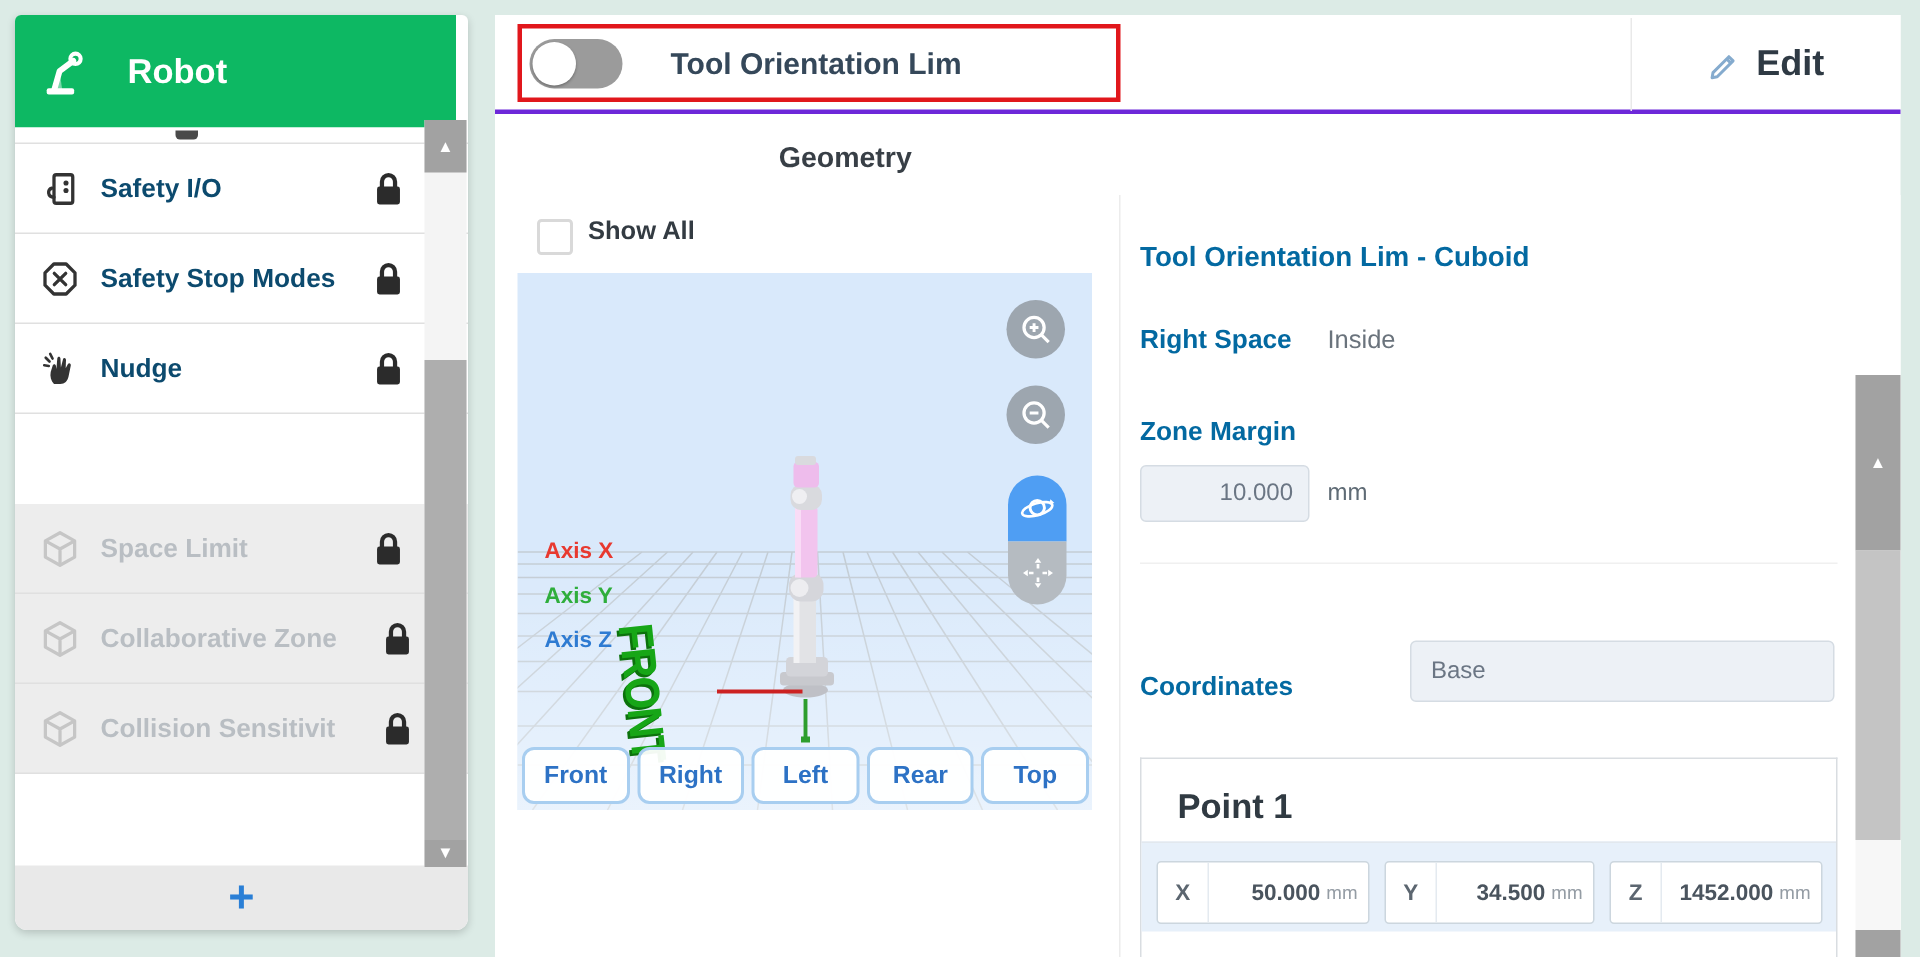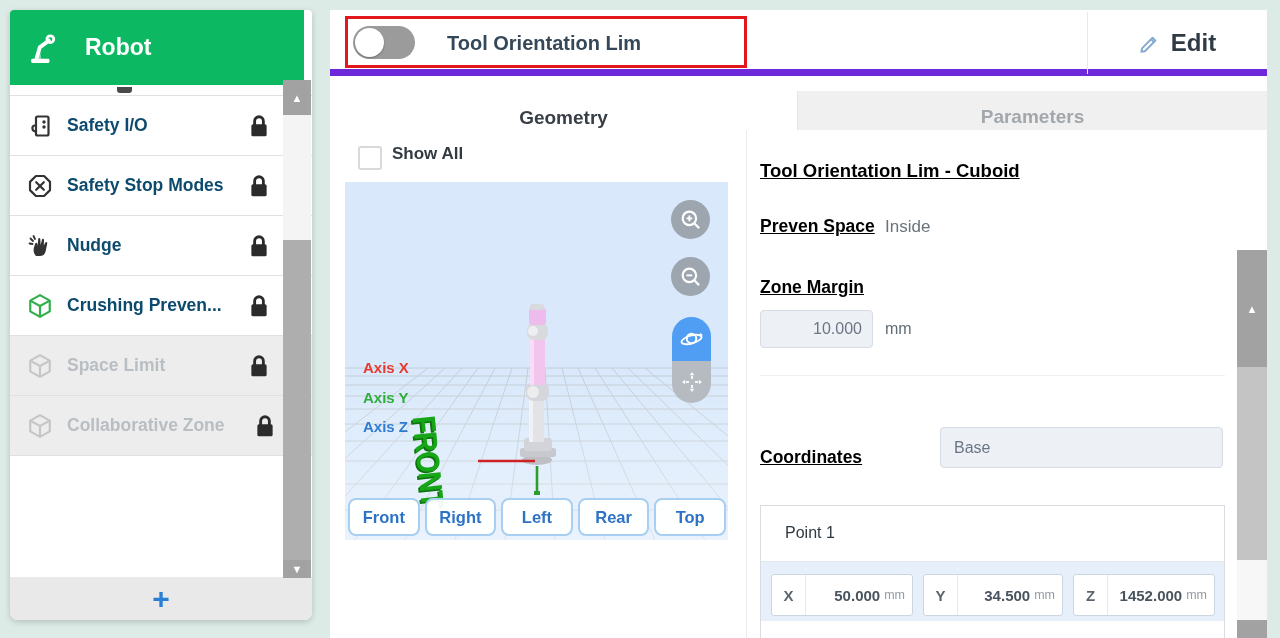--- a/index.html
+++ b/index.html
@@ -30,34 +30,34 @@
   .vscroll { background:#f4f4f4; z-index:3; }
   .scroll-btn { position:absolute; left:0; width:100%; background:#a2a2a2; color:#fff;
                 display:flex; align-items:center; justify-content:center; font-size:11px; }
   .scroll-thumb { position:absolute; left:0; width:100%; background:#b9b9b9; }
   #sb-scroll { left:273px; top:70px; width:28px; height:498px; }
   #sb-scroll .up   { top:0; height:35px; }
 
   
   #main { left:330px; top:10px; width:937px; height:628px; background:#fff; }
 
-  #topbar { left:0; top:0; width:937px; height:66px; background:#fff; border-bottom:7px solid #6d28d9; }
+  #topbar { left:0; top:0; width:937px; height:66px; background:#fff; border-bottom:3px solid #6d28d9; }
   #toggle { left:23px; top:16px; width:62px; height:33px; background:#9b9b9b; border-radius:17px; }
   #toggle .knob { position:absolute; left:2px; top:2px; width:29px; height:29px; background:#fff;
                   border-radius:50%; box-shadow:0 1px 2px rgba(0,0,0,.3); }
   #toggle-label { left:117px; top:0; height:66px; display:flex; align-items:center;
                   font-size:20px; font-weight:bold; color:#35485a; }
   #annotation-box { left:15px; top:6px; width:402px; height:52px; border:3px solid #e1171c;
                     z-index:20; pointer-events:none; }
   #topbar-sep { left:757px; top:2px; width:1px; height:62px; background:#e9e9e9; }
   #edit-btn { left:757px; top:0; width:180px; height:66px; display:flex; align-items:center;
               justify-content:center; gap:9px; }
   #edit-btn .lbl { font-size:24px; font-weight:bold; color:#2f3a44; }
 
-  #tabs { left:0; top:81px; width:937px; height:53px;text-align:right; }
+  #tabs { left:0; top:69px; width:937px; height:53px;text-align:right; }
   .tab { position:absolute; top:0; height:53px; display:flex; align-items:center; justify-content:center;
          font-size:19px; font-weight:bold; }
   #tab-geometry { left:0; width:467px; background:#fff; color:#383f46; }
   #tab-parameters { left:467px; width:470px; background:#f0f0f0; color:#a2a7ac;
                     border-left:1px solid #e5e5e5; border-bottom:1px solid #e2e2e2; }
 
   #content { left:0; top:120px; width:937px; height:508px; background:#fff; }
   #content-vsep { left:416px; top:0; width:1px; height:508px; background:#ececec; }
 
   
@@ -80,38 +80,38 @@
   #orbit-btn { position:absolute; left:327px; top:135px; width:39px; height:44px; background:#4f9ef3;
                border-radius:20px 20px 0 0; display:flex; align-items:center; justify-content:center; }
   #pan-btn { position:absolute; left:327px; top:179px; width:39px; height:42px; background:#b5bbc1;
              border-radius:0 0 20px 20px; display:flex; align-items:center; justify-content:center; }
   #view-btn-row { position:absolute; left:3px; top:316px; width:378px; display:flex; gap:5px; }
   .view-btn { flex:1; height:38px; background:rgba(255,255,255,.95); border:2px solid #a8cef0;
               border-radius:8px; display:flex; align-items:center; justify-content:center;
               font-size:16.5px; font-weight:bold; color:#2d72c5; }
 
   
-  .dt { position:absolute; font-weight:bold; color:#000000;text-decoration:underline; }
+  .dt { position:absolute; font-weight:bold; color:#0369a1; }
   #detail-title { left:430px; top:30px; font-size:18.5px; }
   #valid-space-label { left:430px; top:86px; font-size:17.5px; }
   #valid-space-value { position:absolute; left:555px; top:87px; font-size:17px; color:#6a737c; }
   #zone-margin-label { left:430px; top:147px; font-size:17.5px; }
   #zone-margin-input { position:absolute; left:430px; top:180px; width:113px; height:38px;
                        background:#edf1f6; border:1px solid #d5dce3; border-radius:4px;
                        display:flex; align-items:center; justify-content:flex-end; padding-right:10px;
                        font-size:16px; color:#6b7684; }
   #zone-margin-unit { position:absolute; left:555px; top:190px; font-size:16px; color:#5f6b75; }
   #detail-sep { position:absolute; left:430px; top:245px; width:465px; height:1px; background:#f0f0f0; }
   #coordinates-label { left:430px; top:317px; font-size:17.5px; }
   #coordinates-input { position:absolute; left:610px; top:297px; width:283px; height:41px;
                        background:#edf1f6; border:1px solid #d5dce3; border-radius:4px;
                        display:flex; align-items:center; padding-left:13px; font-size:16px; color:#6b7684; }
   #point-card { position:absolute; left:430px; top:375px; width:465px; height:135px;
                 border:1px solid #d9dde1; border-bottom:none; background:#fff; }
-  #point-title { position:absolute; left:24px; top:18px; font-size:16px; font-weight:normal; color:#303a42; }
+  #point-title { position:absolute; left:24px; top:18px; font-size:23px; font-weight:bold; color:#303a42; }
   #point-body { position:absolute; left:0; top:55px; width:463px; height:60px; background:#e7f0fa;
                 border-top:1px solid #e2e8ee; }
   .pt-field { position:absolute; top:12px; height:42px; background:#fff; border:1px solid #ccd6de;
               border-radius:3px; display:flex; align-items:center; }
   .pt-x { left:10px;  width:142px; }
   .pt-y { left:162px; width:140px; }
   .pt-z { left:312px; width:142px; }
   .pt-axis { width:34px; text-align:center; font-size:15px; font-weight:bold; color:#5c6670;
              border-right:1px solid #e4eaf0; align-self:stretch; display:flex; align-items:center; justify-content:center; }
   .pt-val { flex:1; text-align:right; font-size:15px; font-weight:bold; color:#4a545e; padding-right:4px; }
@@ -188,35 +188,20 @@
     </span>
     <span class="lbl">Nudge</span>
     <span class="lock">
       <svg width="22" height="24" viewBox="0 0 18 22">
           <path d="M5,10 V6.5 a4,4 0 0 1 8,0 V10" stroke="#2b2b2b" stroke-width="2.6" fill="none"></path>
           <rect x="2" y="9.5" width="14" height="11" rx="1.5" fill="#2b2b2b"></rect>
         </svg>
     </span>
   </div>
 
-  <div class="sb-row abs" style="top:266px">
-    <span>
-      <svg width="26" height="26" viewBox="0 0 24 24">
-        <polygon points="12,2 21,7 21,17 12,22 3,17 3,7" stroke="#2fae4a" stroke-width="2" fill="none" stroke-linejoin="round"></polygon>
-        <path d="M3,7 L12,12 L21,7 M12,12 V22" stroke="#2fae4a" stroke-width="2" fill="none" stroke-linejoin="round"></path>
-      </svg>
-    </span>
-    <span class="lbl">Crushing Preven...</span>
-    <span class="lock">
-      <svg width="22" height="24" viewBox="0 0 18 22">
-          <path d="M5,10 V6.5 a4,4 0 0 1 8,0 V10" stroke="#2b2b2b" stroke-width="2.6" fill="none"></path>
-          <rect x="2" y="9.5" width="14" height="11" rx="1.5" fill="#2b2b2b"></rect>
-        </svg>
-    </span>
-  </div>
 
   <div class="sb-row abs disabled" style="top:386px">
     <span>
       <svg width="26" height="26" viewBox="0 0 24 24">
         <polygon points="12,2 21,7 21,17 12,22 3,17 3,7" stroke="#c6c6c6" stroke-width="2" fill="none" stroke-linejoin="round"></polygon>
         <path d="M3,7 L12,12 L21,7 M12,12 V22" stroke="#c6c6c6" stroke-width="2" fill="none" stroke-linejoin="round"></path>
       </svg>
     </span>
     <span class="lbl">Collaborative Zone</span>
     <span class="lock" style="margin-right:36px">
@@ -236,20 +221,35 @@
     </span>
     <span class="lbl">Space Limit</span>
     <span class="lock">
       <svg width="22" height="24" viewBox="0 0 18 22">
           <path d="M5,10 V6.5 a4,4 0 0 1 8,0 V10" stroke="#2b2b2b" stroke-width="2.6" fill="none"></path>
           <rect x="2" y="9.5" width="14" height="11" rx="1.5" fill="#2b2b2b"></rect>
         </svg>
     </span>
   </div>
 
+  <div class="sb-row abs disabled" style="top:446px">
+    <span>
+      <svg width="26" height="26" viewBox="0 0 24 24">
+        <polygon points="12,2 21,7 21,17 12,22 3,17 3,7" stroke="#c6c6c6" stroke-width="2" fill="none" stroke-linejoin="round"></polygon>
+        <path d="M3,7 L12,12 L21,7 M12,12 V22" stroke="#c6c6c6" stroke-width="2" fill="none" stroke-linejoin="round"></path>
+      </svg>
+    </span>
+    <span class="lbl">Collision Sensitivit</span>
+    <span class="lock" style="margin-right:36px">
+      <svg width="22" height="24" viewBox="0 0 18 22">
+          <path d="M5,10 V6.5 a4,4 0 0 1 8,0 V10" stroke="#2b2b2b" stroke-width="2.6" fill="none"></path>
+          <rect x="2" y="9.5" width="14" height="11" rx="1.5" fill="#2b2b2b"></rect>
+        </svg>
+    </span>
+  </div>
 
 
   <div id="sb-footer" class="abs">
     <span class="plus">+</span>
   </div>
 
   <div id="sb-scroll" class="vscroll abs">
     <div class="scroll-btn up" style="top:0;height:35px">
         <span>▲</span>
       </div>
@@ -275,21 +275,20 @@
           <path d="M13.1,8.3 L15.9,11.1" stroke="#85abce" stroke-width="2"></path>
         </svg>
       </span>
       <span class="lbl">Edit</span>
     </div>
     <div id="annotation-box" class="abs"></div>
   </div>
 
   <div id="tabs" class="abs">
     <div id="tab-geometry" class="tab">Geometry</div>
-    <div id="tab-parameters" class="tab">Parameters</div>
   </div>
 
   <div id="content" class="abs">
     <div id="content-vsep" class="abs"></div>
 
     <div id="showall-box" class="abs"></div>
     <div id="showall-label" class="abs">Show All</div>
 
     <div id="viewport" class="abs">
       <svg width="383" height="358" viewBox="0 0 383 358" style="position:absolute;left:0;top:0">
@@ -396,21 +395,21 @@
       <div id="view-btn-row">
         <div class="view-btn">Front</div>
         <div class="view-btn">Right</div>
         <div class="view-btn">Left</div>
         <div class="view-btn">Rear</div>
         <div class="view-btn">Top</div>
       </div>
     </div>
 
     <div id="detail-title" class="dt">Tool Orientation Lim - Cuboid</div>
-    <div id="valid-space-label" class="dt">Preven Space</div>
+    <div id="valid-space-label" class="dt">Right Space</div>
     <div id="valid-space-value">Inside</div>
     <div id="zone-margin-label" class="dt">Zone Margin</div>
     <div id="zone-margin-input">10.000</div>
     <div id="zone-margin-unit">mm</div>
     <div id="detail-sep"></div>
     <div id="coordinates-label" class="dt">Coordinates</div>
     <div id="coordinates-input">Base</div>
 
     <div id="point-card">
       <div id="point-title">Point 1</div>

